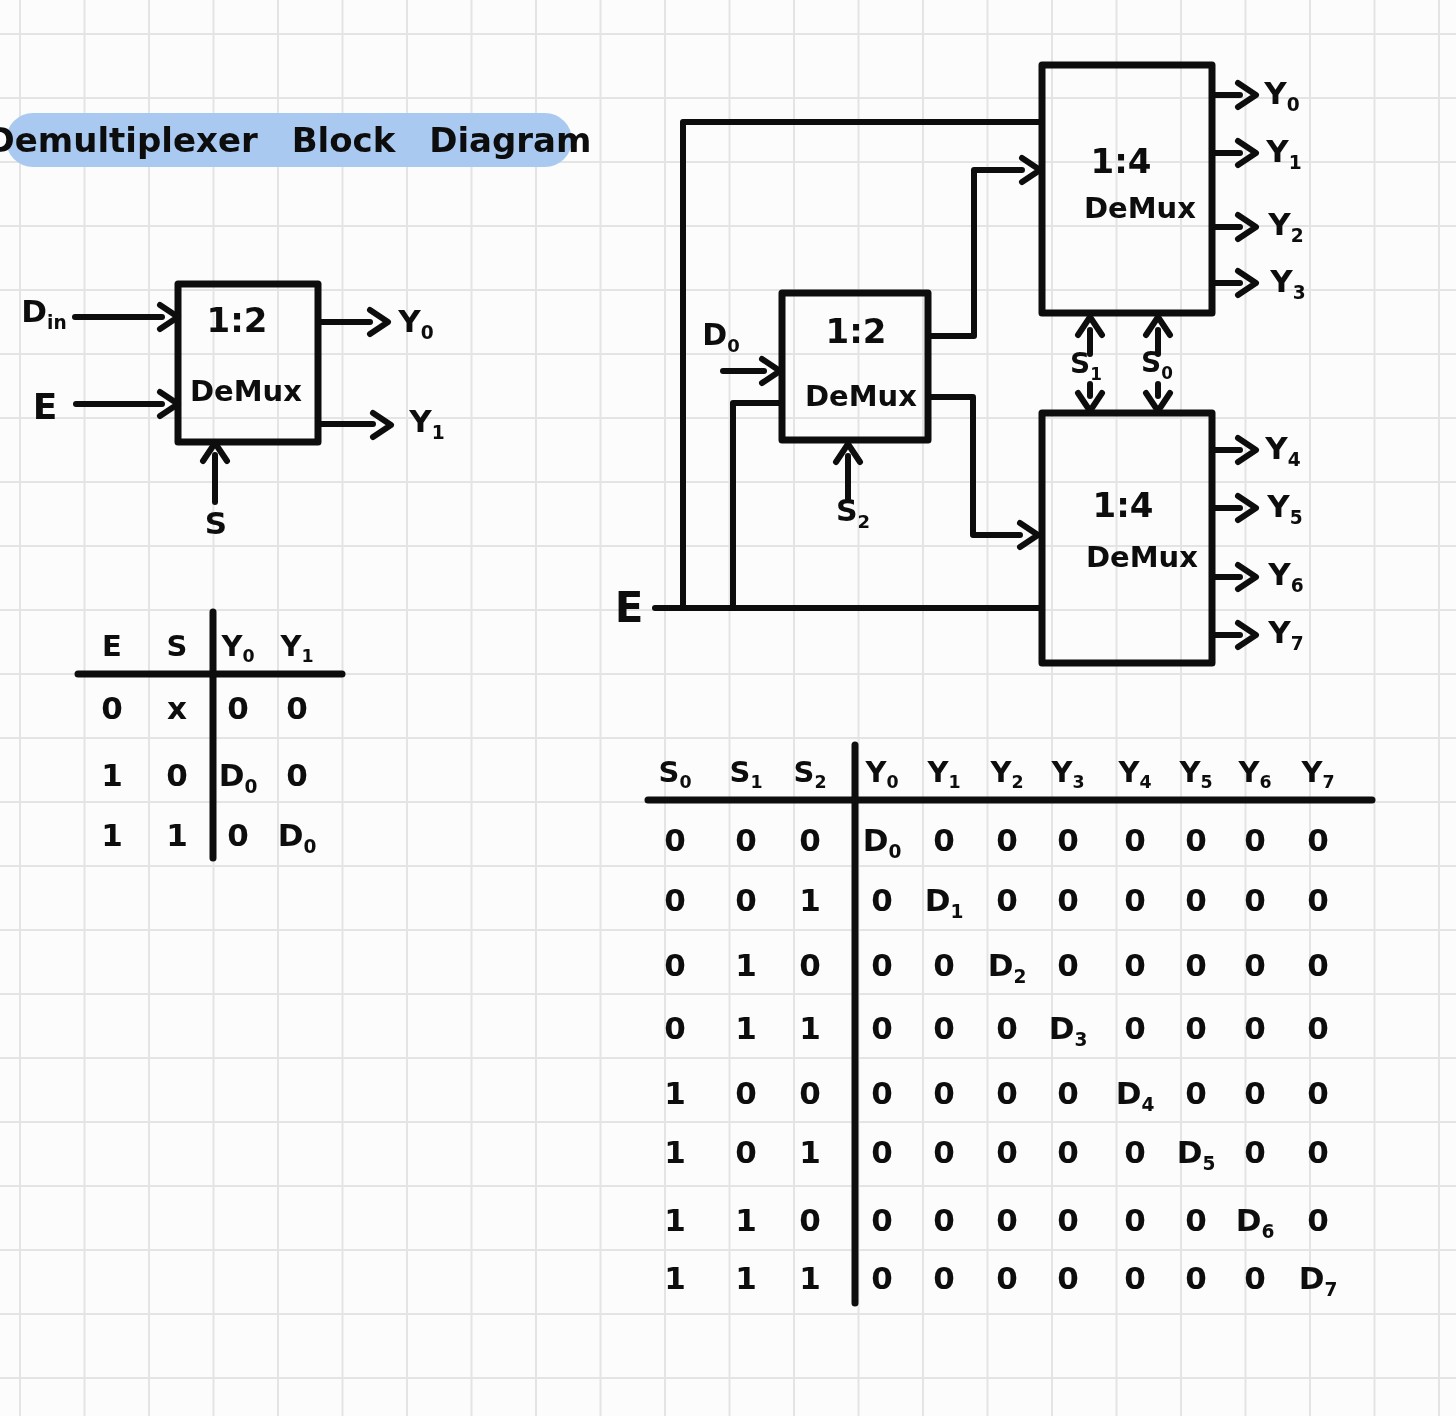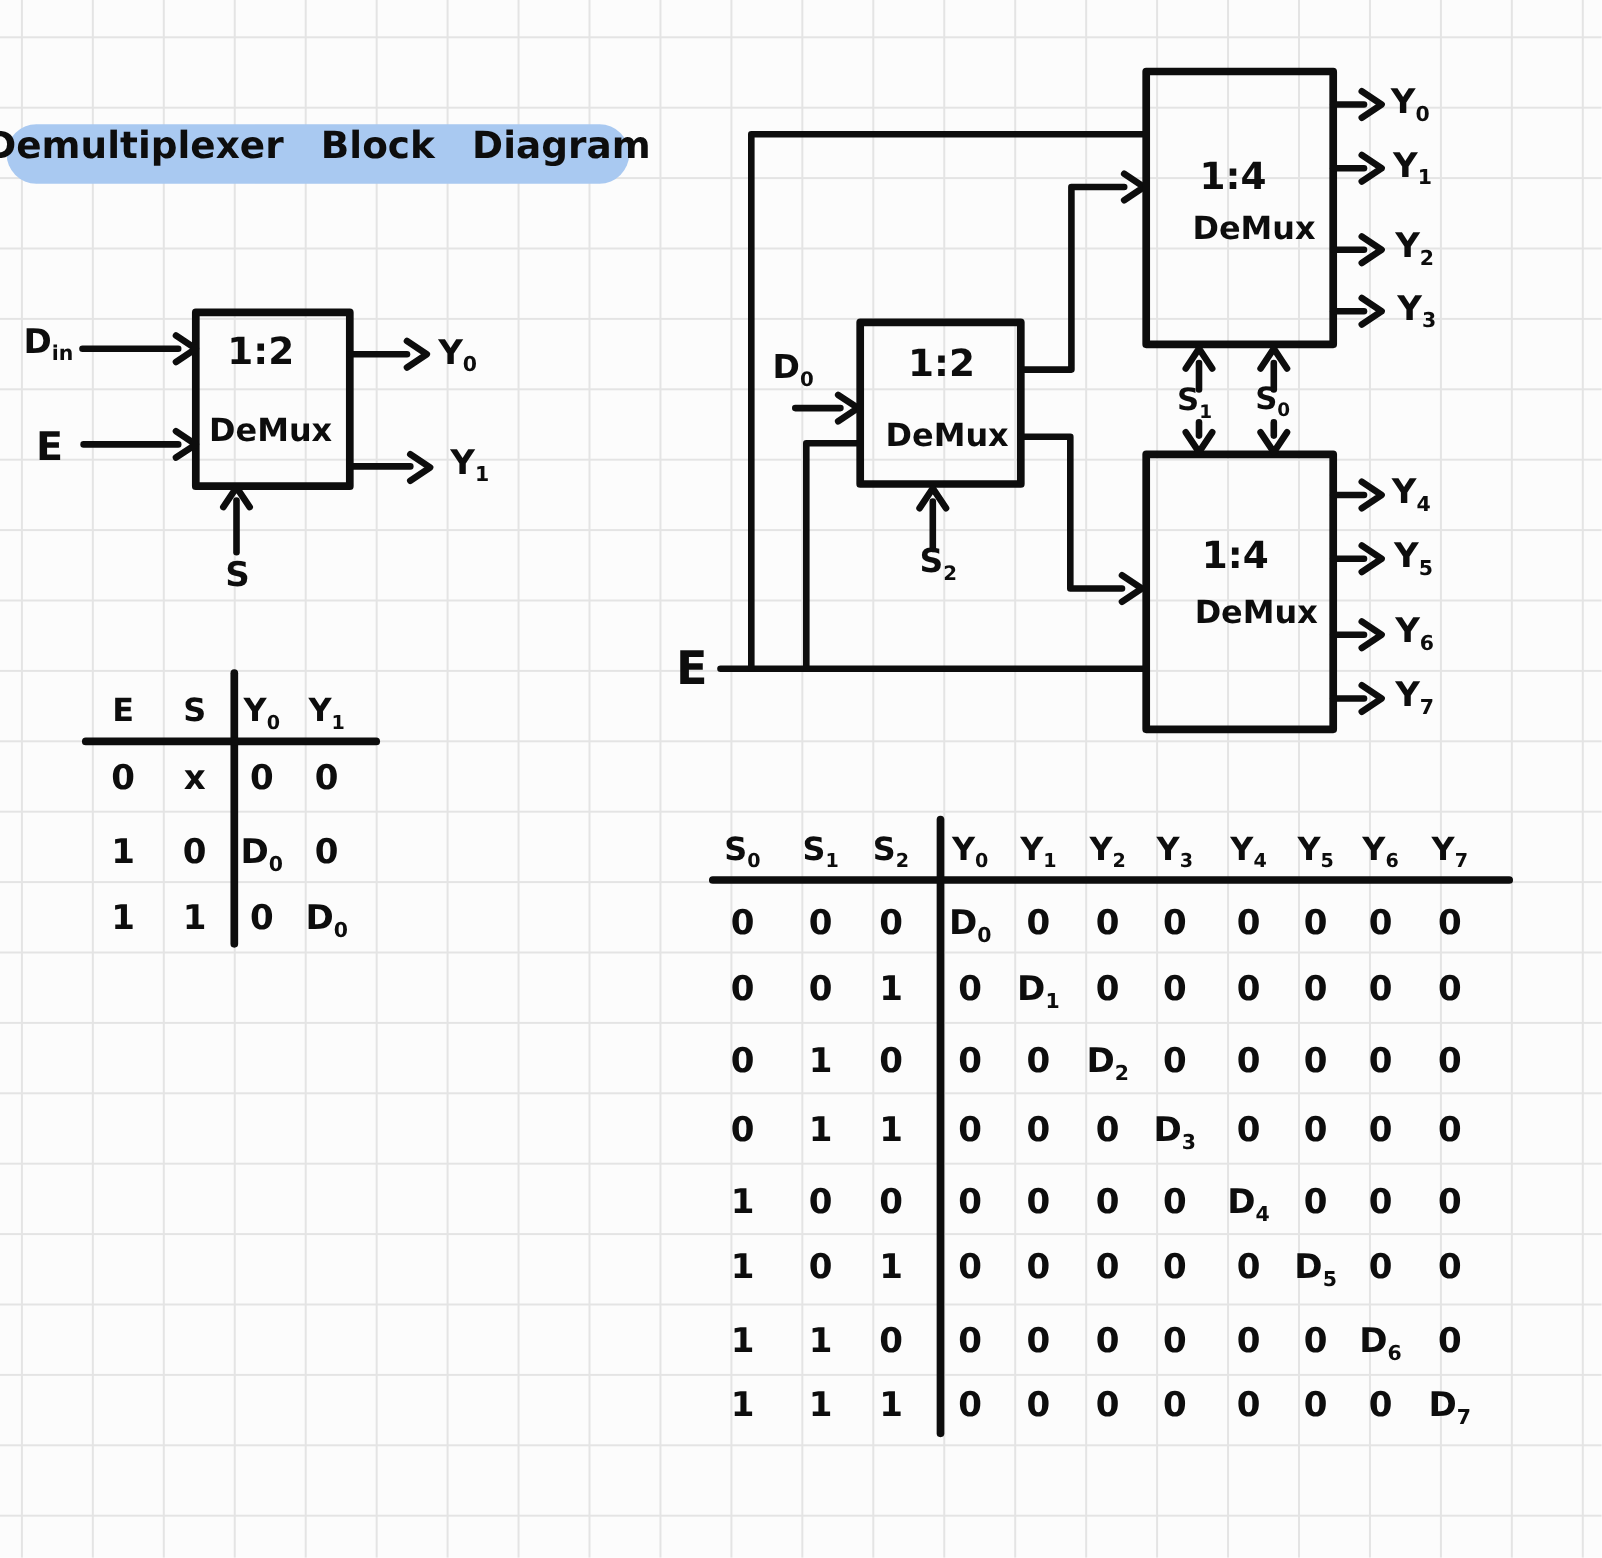--- a/index.html
+++ b/index.html
@@ -13,21 +13,21 @@
     background-size:64.5px 64px;
     background-position:19px 33px;
     font-family:"DejaVu Sans",sans-serif;
     color:#111;
     overflow:hidden;
   }
   #strokes{position:absolute;left:0;top:0;}
   .pill{
     position:absolute;left:6px;top:113px;width:566px;height:54px;
     background:#a9c9f1;border-radius:28px;
-    display:flex;justify-content:center;
+    display:flex;align-items:center;justify-content:center;
   }
   .title-text{
     font-size:34px;font-weight:bold;letter-spacing:0px;word-spacing:22px;
     white-space:nowrap;color:#0d0d0d;
   }
   .lbl{
     position:absolute;transform:translate(-50%,-50%);
     font-weight:bold;white-space:nowrap;color:#0d0d0d;line-height:1;
   }
   .tcell{

